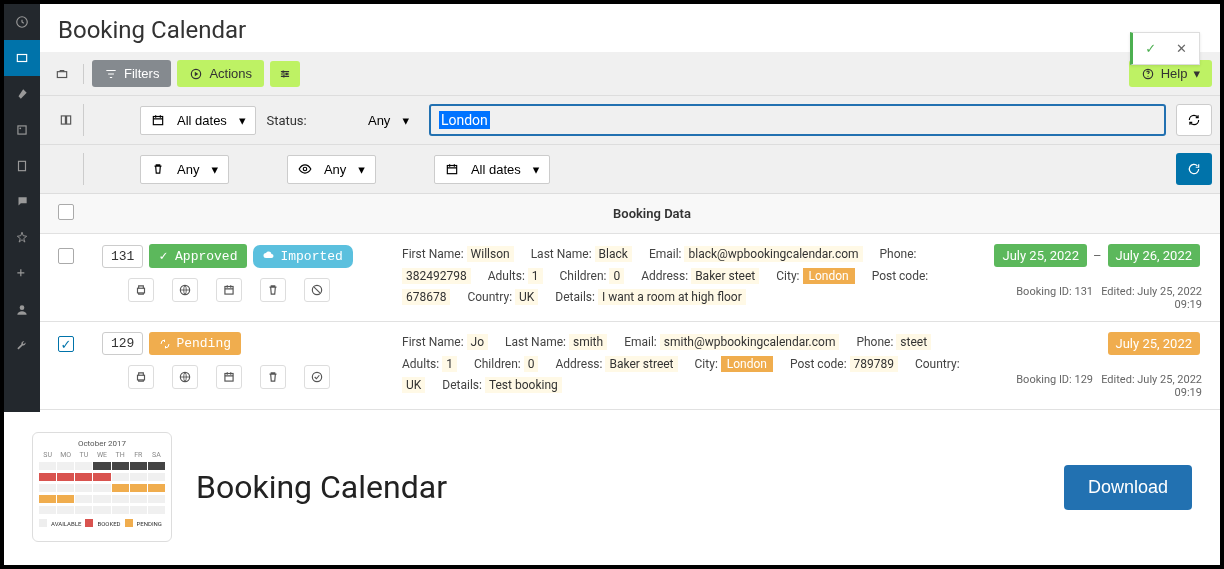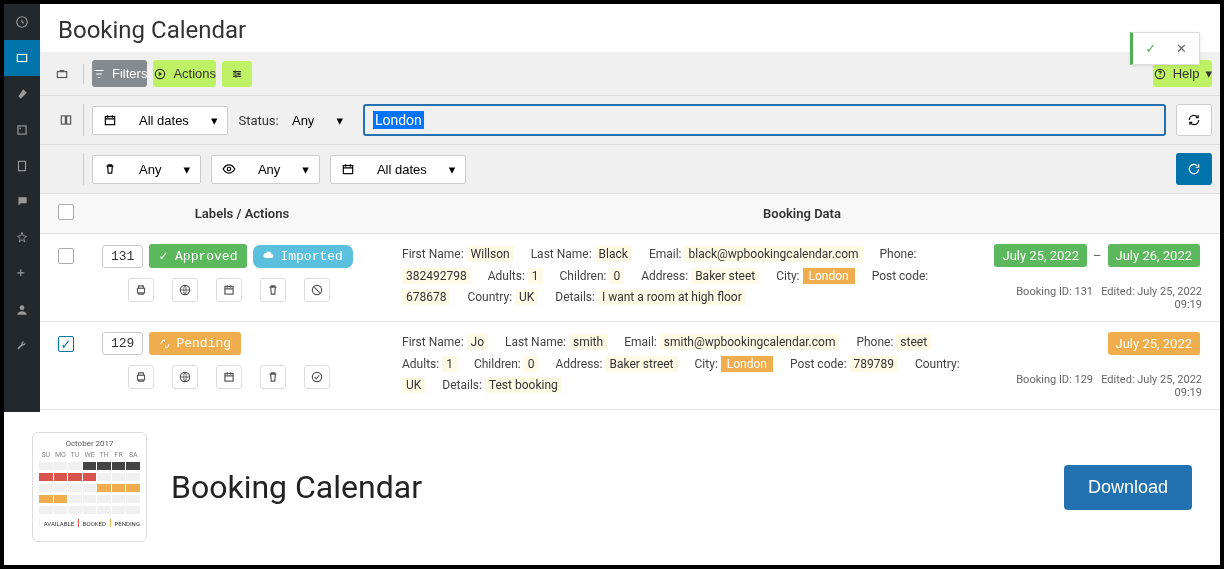--- a/index.html
+++ b/index.html
@@ -14,29 +14,29 @@
 .page-title { font-size: 24px; font-weight: 400; padding: 12px 0 8px 18px; }
 
 .notice { position: absolute; top: 28px; right: 20px; background: #fff; border: 1px solid #ddd; border-left: 3px solid #4CAF50; padding: 8px 12px; display: flex; align-items: center; gap: 8px; font-size: 13px; box-shadow: 0 1px 3px rgba(0,0,0,0.1); }
 .notice-check { color: #4CAF50; }
 .notice-close { cursor: pointer; color: #666; margin-left: 12px; }
 
 .toolbar { background: #f0f0f0; padding: 8px; display: flex; align-items: center; gap: 8px; border-bottom: 1px solid #ddd; }
 .toolbar-left { width: 36px; display: flex; flex-direction: column; gap: 4px; align-items: center; border-right: 1px solid #ccc; padding-right: 8px; }
 .toolbar-icon { width: 26px; height: 20px; display: flex; align-items: center; justify-content: center; cursor: pointer; color: #555; }
 .tabbar { display: flex; align-items: center; gap: 6px; }
-.tab-btn { background: #858a8f; color: #fff; border: none; padding: 6px 0; border-radius: 3px; cursor: pointer; font-size: 13px; display: inline-flex; align-items: center; gap: 6px; }
+.tab-btn { background: #858a8f; color: #fff; border: none; padding: 6px 12px; border-radius: 3px; cursor: pointer; font-size: 13px; display: inline-flex; align-items: center; gap: 6px; }
 .tab-btn.inactive { background: #bef264; color: #333; text-align: center; }
 .tab-btn.icon-only { padding: 6px 8px; }
 .help-btn { margin-left: auto; }
 
 .filters-row { background: #f0f0f0; padding: 8px; display: flex; align-items: center; gap: 8px; border-bottom: 1px solid #ddd; }
 .toolbar-sidecol { width: 36px; border-right: 1px solid #ccc; display: flex; align-items: center; justify-content: center; align-self: stretch; }
 .filters-body { flex: 1; display: flex; align-items: center; gap: 10px; }
-.ddbtn { background: #fff; border: 1px solid #ccc; padding: 6px 10px; border-radius: 2px; cursor: pointer; display: inline-flex; align-items: center; gap: 22px; font-size: 13px; }
+.ddbtn { background: #fff; border: 1px solid #ccc; padding: 6px 10px; border-radius: 2px; cursor: pointer; display: inline-flex; align-items: center; gap: 12px; font-size: 13px; margin-left: 48px; }
 .search-field { flex: 1; border: 2px solid #2271b1; border-radius: 3px; padding: 6px 8px; font-size: 14px; }
 .search-text { background: #0073ff; color: #fff; padding: 1px 2px; }
 .refresh-btn { background: #fff; border: 1px solid #ccc; width: 36px; height: 32px; display: flex; align-items: center; justify-content: center; border-radius: 3px; cursor: pointer; }
 
 .filters-row2 { background: #f0f0f0; padding: 8px; display: flex; align-items: center; gap: 8px; border-bottom: 1px solid #ddd; }
 .filters-body2 { flex: 1; display: flex; align-items: center; gap: 10px; }
 .blue-btn { background: #0073aa; color: #fff; border: none; width: 36px; height: 32px; display: flex; align-items: center; justify-content: center; border-radius: 3px; cursor: pointer; margin-left: auto; }
 
 .table-head { background: #f8f8f8; padding: 10px 18px; display: flex; align-items: center; gap: 20px; border-bottom: 1px solid #e1e1e1; font-weight: 600; }
 .th-check { width: 24px; }
@@ -67,21 +67,21 @@
 .date-pill { display: inline-block; color: #fff; padding: 4px 8px; border-radius: 3px; font-size: 13px; margin: 0 2px; cursor: pointer; }
 .date-green { background: #5cb85c; }
 .date-orange { background: #f0ad4e; }
 .date-sep { color: #666; margin: 0 4px; }
 .meta-line { font-size: 11px; color: #666; text-align: right; margin-top: 18px; }
 
 .chk { width: 16px; height: 16px; border: 1px solid #aaa; border-radius: 2px; display: inline-flex; align-items: center; justify-content: center; background: #fff; cursor: pointer; }
 .chk.checked { color: #0073aa; border-color: #0073aa; }
 
 .footer { display: flex; align-items: center; padding: 20px 28px; gap: 24px; }
-.thumb { width: 115px; height: 110px; border: 1px solid #ddd; border-radius: 6px; padding: 6px; display: flex; flex-direction: column; gap: 3px; font-size: 7px; }
+.thumb { width: 140px; height: 110px; border: 1px solid #ddd; border-radius: 6px; padding: 6px; display: flex; flex-direction: column; gap: 3px; font-size: 7px; }
 .thumb-title { text-align: center; font-size: 8px; color: #555; }
 .thumb-head { display: flex; gap: 1px; }
 .thumb-head span { flex: 1; text-align: center; color: #888; }
 .thumb-row { display: flex; gap: 1px; }
 .thumb-cell { flex: 1; height: 8px; background: #f0f0f0; }
 .thumb-cell.dark { background: #444; }
 .thumb-cell.red { background: #d9534f; }
 .thumb-cell.ylw { background: #f0ad4e; }
 .thumb-leg { display: flex; gap: 4px; font-size: 6px; margin-top: 2px; align-items: center; }
 .leg-sq { width: 8px; height: 8px; }
@@ -271,21 +271,20 @@
           <button class="blue-btn">
             <svg viewBox="0 0 24 24">
                 <path d="M20 12a8 8 0 11-2.3-5.6M20 4v5h-5" fill="none" stroke="white" stroke-width="2"></path>
               </svg>
           </button>
         </div>
       </div>
 
       <div class="table-head">
         <span class="th-check"><span class="chk"></span></span>
-        <span class="th-labels">Labels / Actions</span>
         <span class="th-data">Booking Data</span>
       </div>
 
       <div id="rows-container">
           <div class="row">
 
     <span class="row-check"><span class="chk "></span></span>
     <div class="row-labels">
       <div class="label-row">
         <span class="badge-id">131</span>

